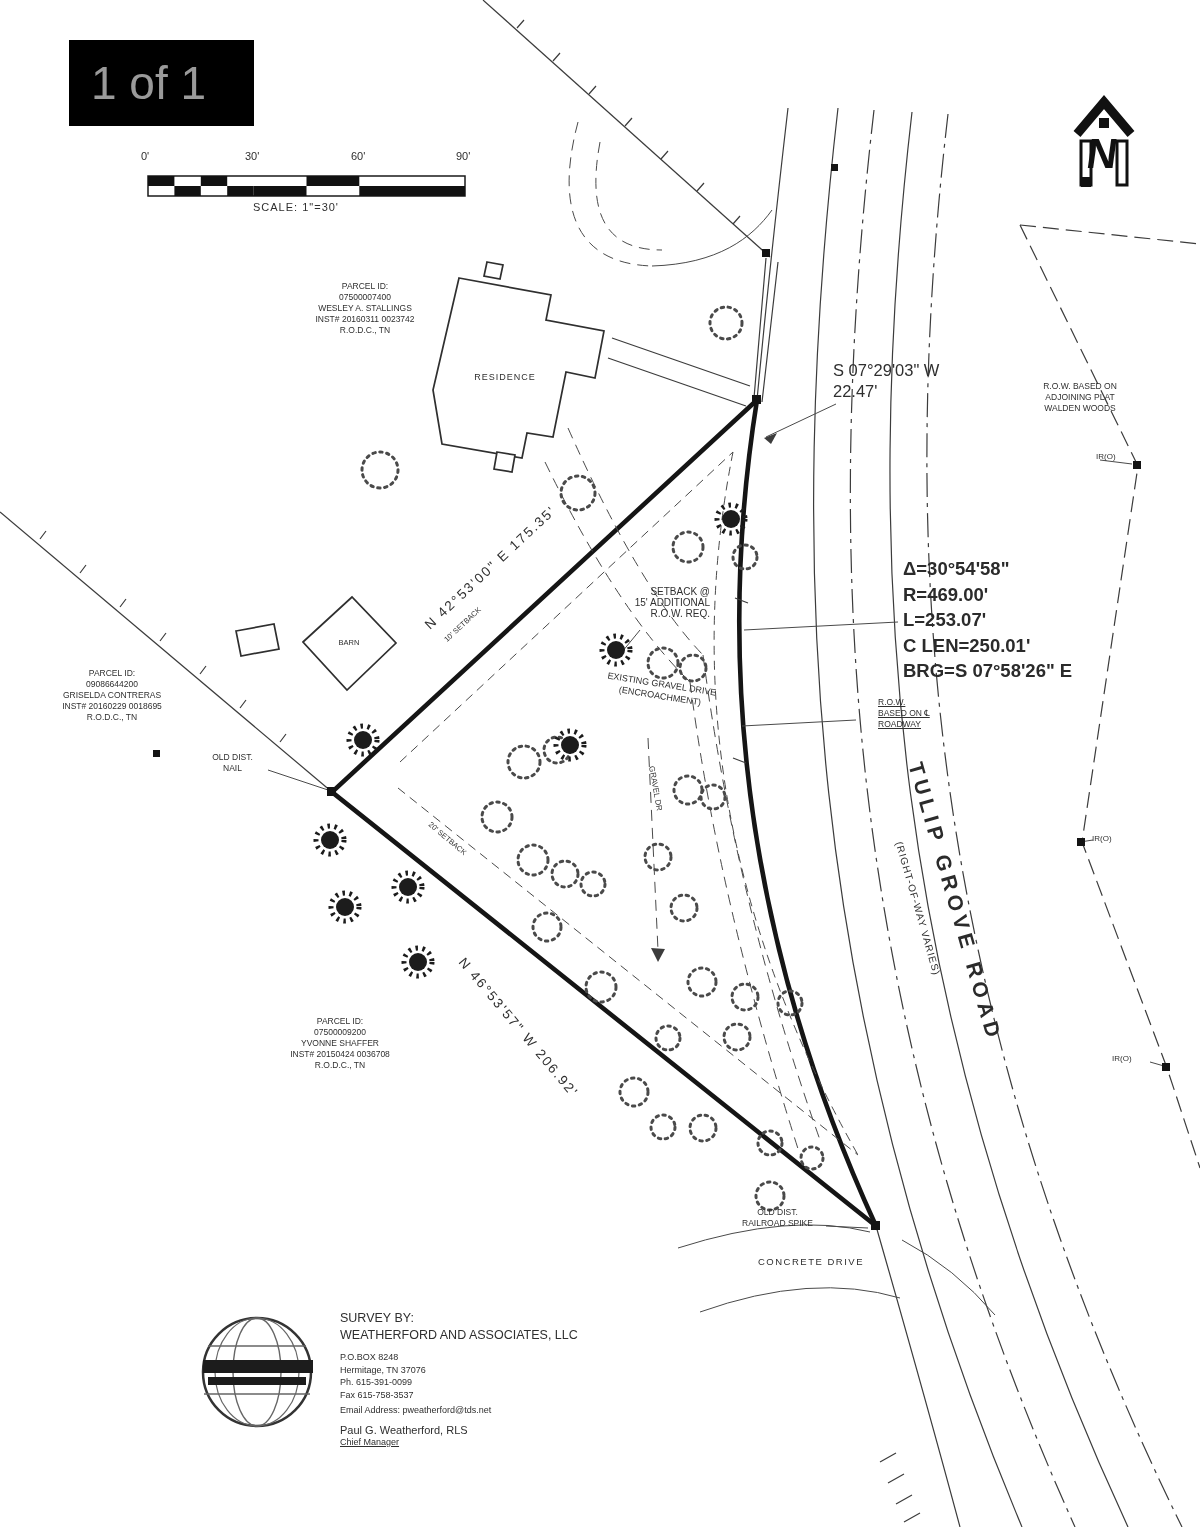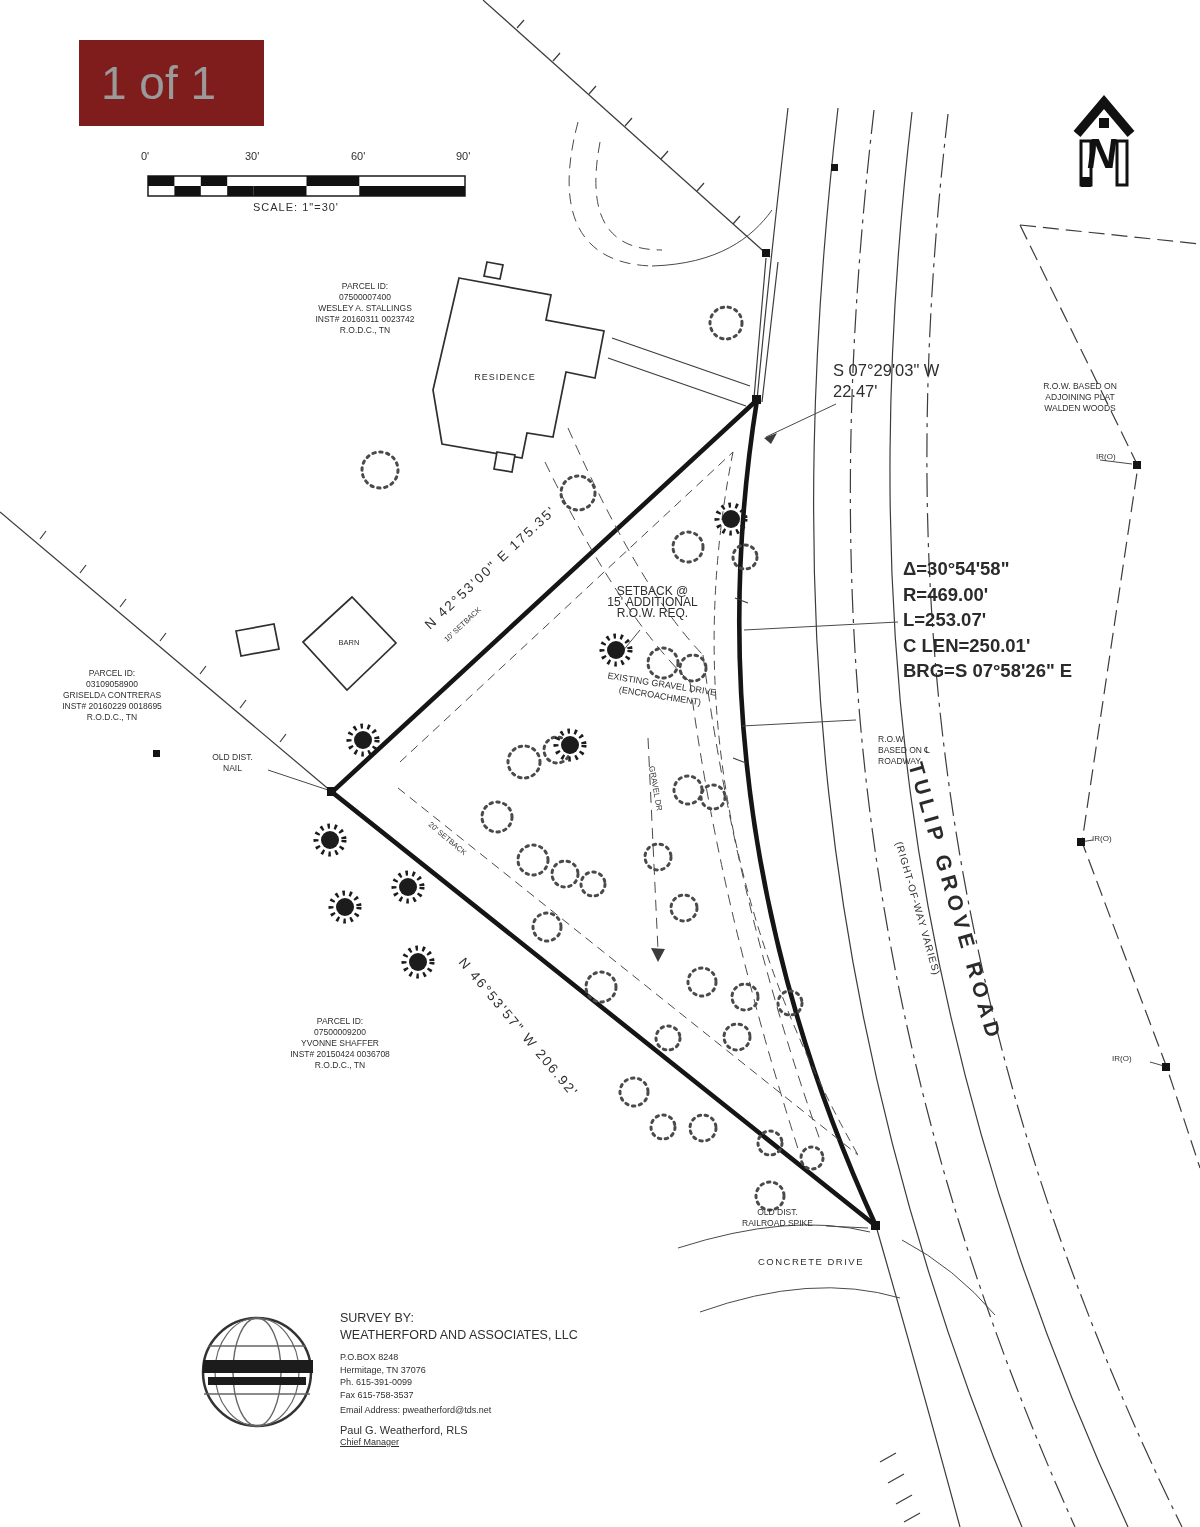--- a/index.html
+++ b/index.html
@@ -217,21 +217,21 @@
           <circle class="ever-in" cx="418" cy="962" r="9"></circle>
           <circle class="ever-ring" cx="418" cy="962" r="14"></circle>
         </g>
       <g>
           <circle class="ever-in" cx="731" cy="519" r="9"></circle>
           <circle class="ever-ring" cx="731" cy="519" r="14"></circle>
         </g>
     </g>
   </svg>
 
-  <div class="lbl" style="left:79px;top:40px;width:185px;height:86px;background:#7f1d1d;">
+  <div class="lbl" style="left:69px;top:40px;width:185px;height:86px;background:#000000;">
     <span style="display:block;padding-left:22px;line-height:86px;font-size:46px;color:#9a9a9a;">1 of 1</span>
   </div>
 
   <span class="lbl" style="left:141px;top:150px;font-size:11px;">0'</span>
   <span class="lbl" style="left:245px;top:150px;font-size:11px;">30'</span>
   <span class="lbl" style="left:351px;top:150px;font-size:11px;">60'</span>
   <span class="lbl" style="left:456px;top:150px;font-size:11px;">90'</span>
   <span class="lbl" style="left:253px;top:201px;font-size:11px;letter-spacing:1px;">SCALE:  1"=30'</span>
 
   <span class="lbl" style="left:1087px;top:130px;font-size:42px;font-weight:700;transform:skewX(-8deg);color:#111;">N</span>
@@ -255,27 +255,27 @@
 
   <span class="lbl rot ctr" style="left:790px;top:890px;width:330px;transform:rotate(74deg);font-size:21px;letter-spacing:5px;font-weight:600;color:#2b2b2b;">TULIP GROVE ROAD</span>
   <span class="lbl rot ctr" style="left:798px;top:903px;width:240px;transform:rotate(74deg);font-size:10px;letter-spacing:1px;">(RIGHT-OF-WAY VARIES)</span>
 
   <div class="lbl blk ctr" style="left:1012px;top:381px;width:136px;font-size:8.5px;line-height:11px;">
     <span>R.O.W. BASED ON</span>
     <span>ADJOINING PLAT</span>
     <span>WALDEN WOODS</span>
   </div>
 
-  <div class="lbl blk" style="left:878px;top:734px;width:95px;font-size:8.5px;line-height:11px;">
+  <div class="lbl blk" style="left:878px;top:697px;width:95px;font-size:8.5px;line-height:11px;text-decoration:underline;">
     <span>R.O.W.</span>
     <span>BASED ON ℄</span>
     <span>ROADWAY</span>
   </div>
 
-  <div class="lbl blk ctr" style="left:595px;top:586px;width:115px;font-size:12px;line-height:11px;">
+  <div class="lbl blk ctr" style="left:595px;top:586px;width:115px;font-size:10px;line-height:11px;text-align:right;">
     <span>SETBACK @</span>
     <span>15' ADDITIONAL</span>
     <span>R.O.W. REQ.</span>
   </div>
 
   <div class="lbl blk ctr rot" style="left:556px;top:678px;width:210px;transform:rotate(9deg);font-size:9px;line-height:12px;">
     <span>EXISTING GRAVEL DRIVE</span>
     <span>(ENCROACHMENT)</span>
   </div>
   <span class="lbl rot ctr" style="left:613px;top:784px;width:85px;transform:rotate(80deg);font-size:8px;">GRAVEL DR</span>
@@ -302,21 +302,21 @@
 
   <div class="lbl blk ctr" style="left:280px;top:281px;width:170px;font-size:8.5px;line-height:11px;">
     <span>PARCEL ID:</span>
     <span>07500007400</span>
     <span>WESLEY A. STALLINGS</span>
     <span>INST# 20160311 0023742</span>
     <span>R.O.D.C., TN</span>
   </div>
   <div class="lbl blk ctr" style="left:27px;top:668px;width:170px;font-size:8.5px;line-height:11px;">
     <span>PARCEL ID:</span>
-    <span>03109058900</span>
+    <span>09086644200</span>
     <span>GRISELDA CONTRERAS</span>
     <span>INST# 20160229 0018695</span>
     <span>R.O.D.C., TN</span>
   </div>
   <div class="lbl blk ctr" style="left:255px;top:1016px;width:170px;font-size:8.5px;line-height:11px;">
     <span>PARCEL ID:</span>
     <span>07500009200</span>
     <span>YVONNE SHAFFER</span>
     <span>INST# 20150424 0036708</span>
     <span>R.O.D.C., TN</span>

